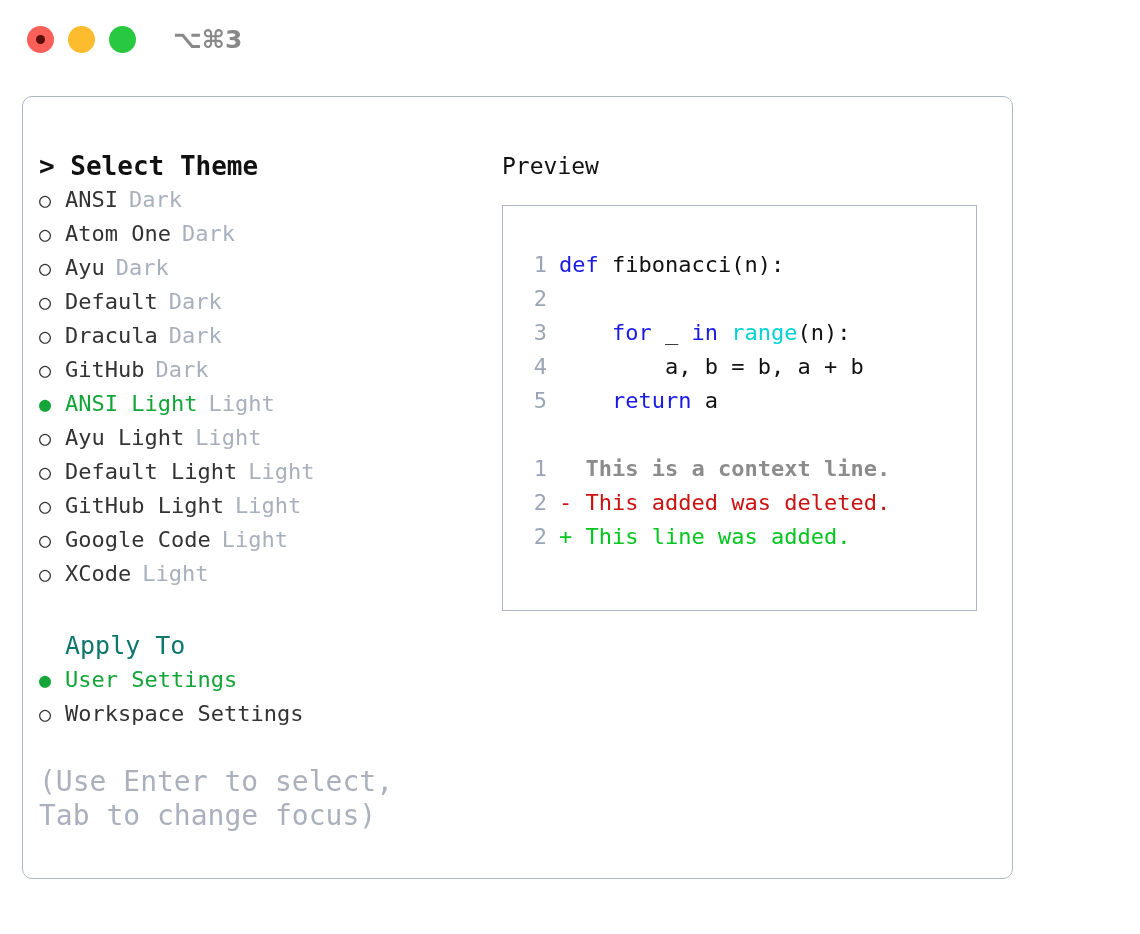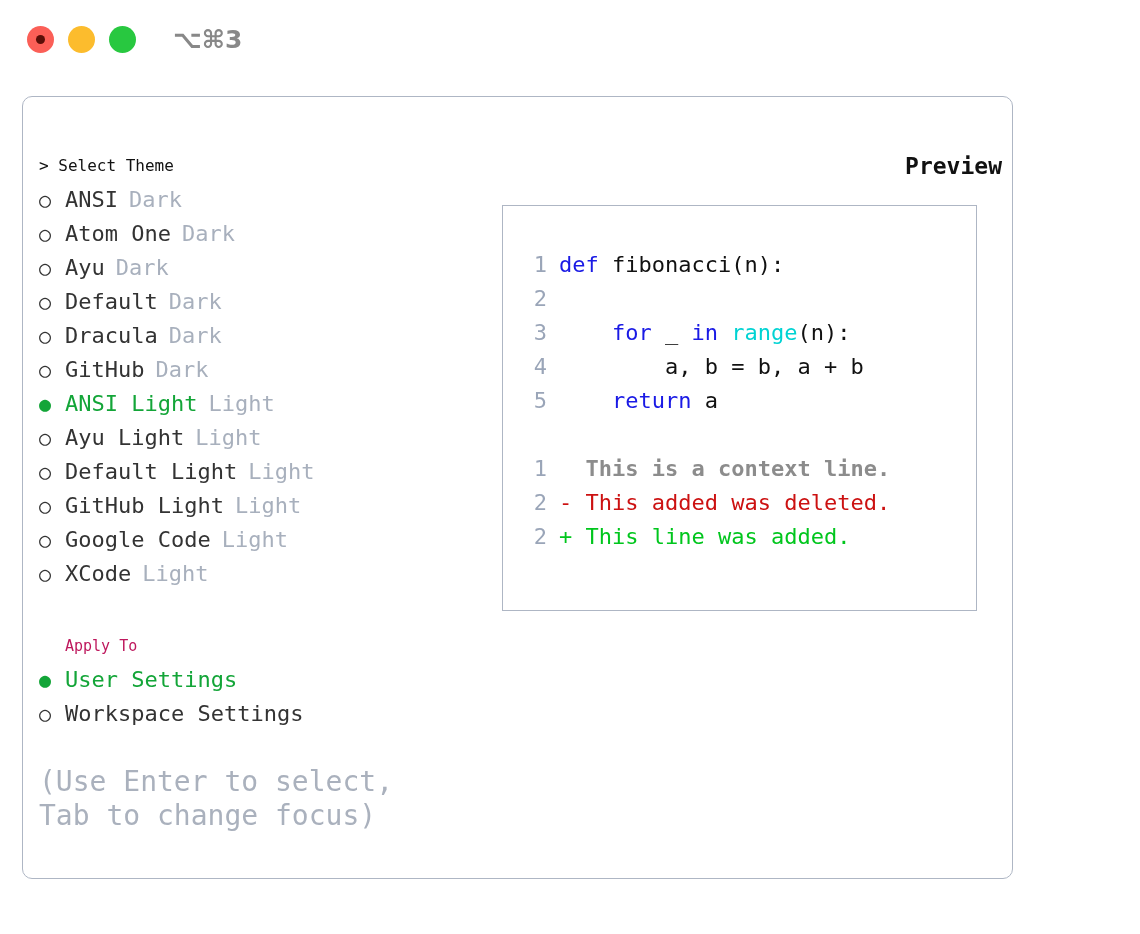--- a/index.html
+++ b/index.html
@@ -80,22 +80,22 @@
   }
 
   
   .left-col {
     position: absolute;
     left: 16px;
     top: 52px;
     width: 460px;
   }
   .list-title {
-    font-size: 16px;
-    font-weight: normal;
+    font-size: 26px;
+    font-weight: bold;
     color: #111111;
     line-height: 34px;
     white-space: pre;
   }
   .opt-row {
     display: flex;
     align-items: baseline;
     line-height: 34px;
     font-size: 22px;
     white-space: pre;
@@ -114,22 +114,22 @@
   }
   .opt-row.selected .opt-name {
     color: #13a538;
   }
   .opt-kind {
     color: #a8b0bd;
     margin-left: 11px;
   }
 
   .apply-title {
-    font-size: 15px;
-    color: #be185d;
+    font-size: 25px;
+    color: #0f766e;
     line-height: 34px;
     margin-left: 26px;
     white-space: pre;
   }
   .spacer-apply { height: 38px; }
 
   .hint {
     margin-top: 34px;
     font-size: 28px;
     line-height: 34px;
@@ -140,25 +140,24 @@
 
   
   .right-col {
     position: absolute;
     left: 479px;
     top: 52px;
     width: 500px;
   }
   .preview-title {
     font-size: 23px;
-    font-weight: bold;
+    font-weight: normal;
     color: #111111;
     line-height: 34px;
     white-space: pre;
-    text-align: right;
   }
   .preview-box {
     margin-top: 22px;
     width: 475px;
     height: 406px;
     border: 1px solid #aeb6c4;
     box-sizing: border-box;
     background: #ffffff;
     padding: 42px 0 0 16px;
   }

